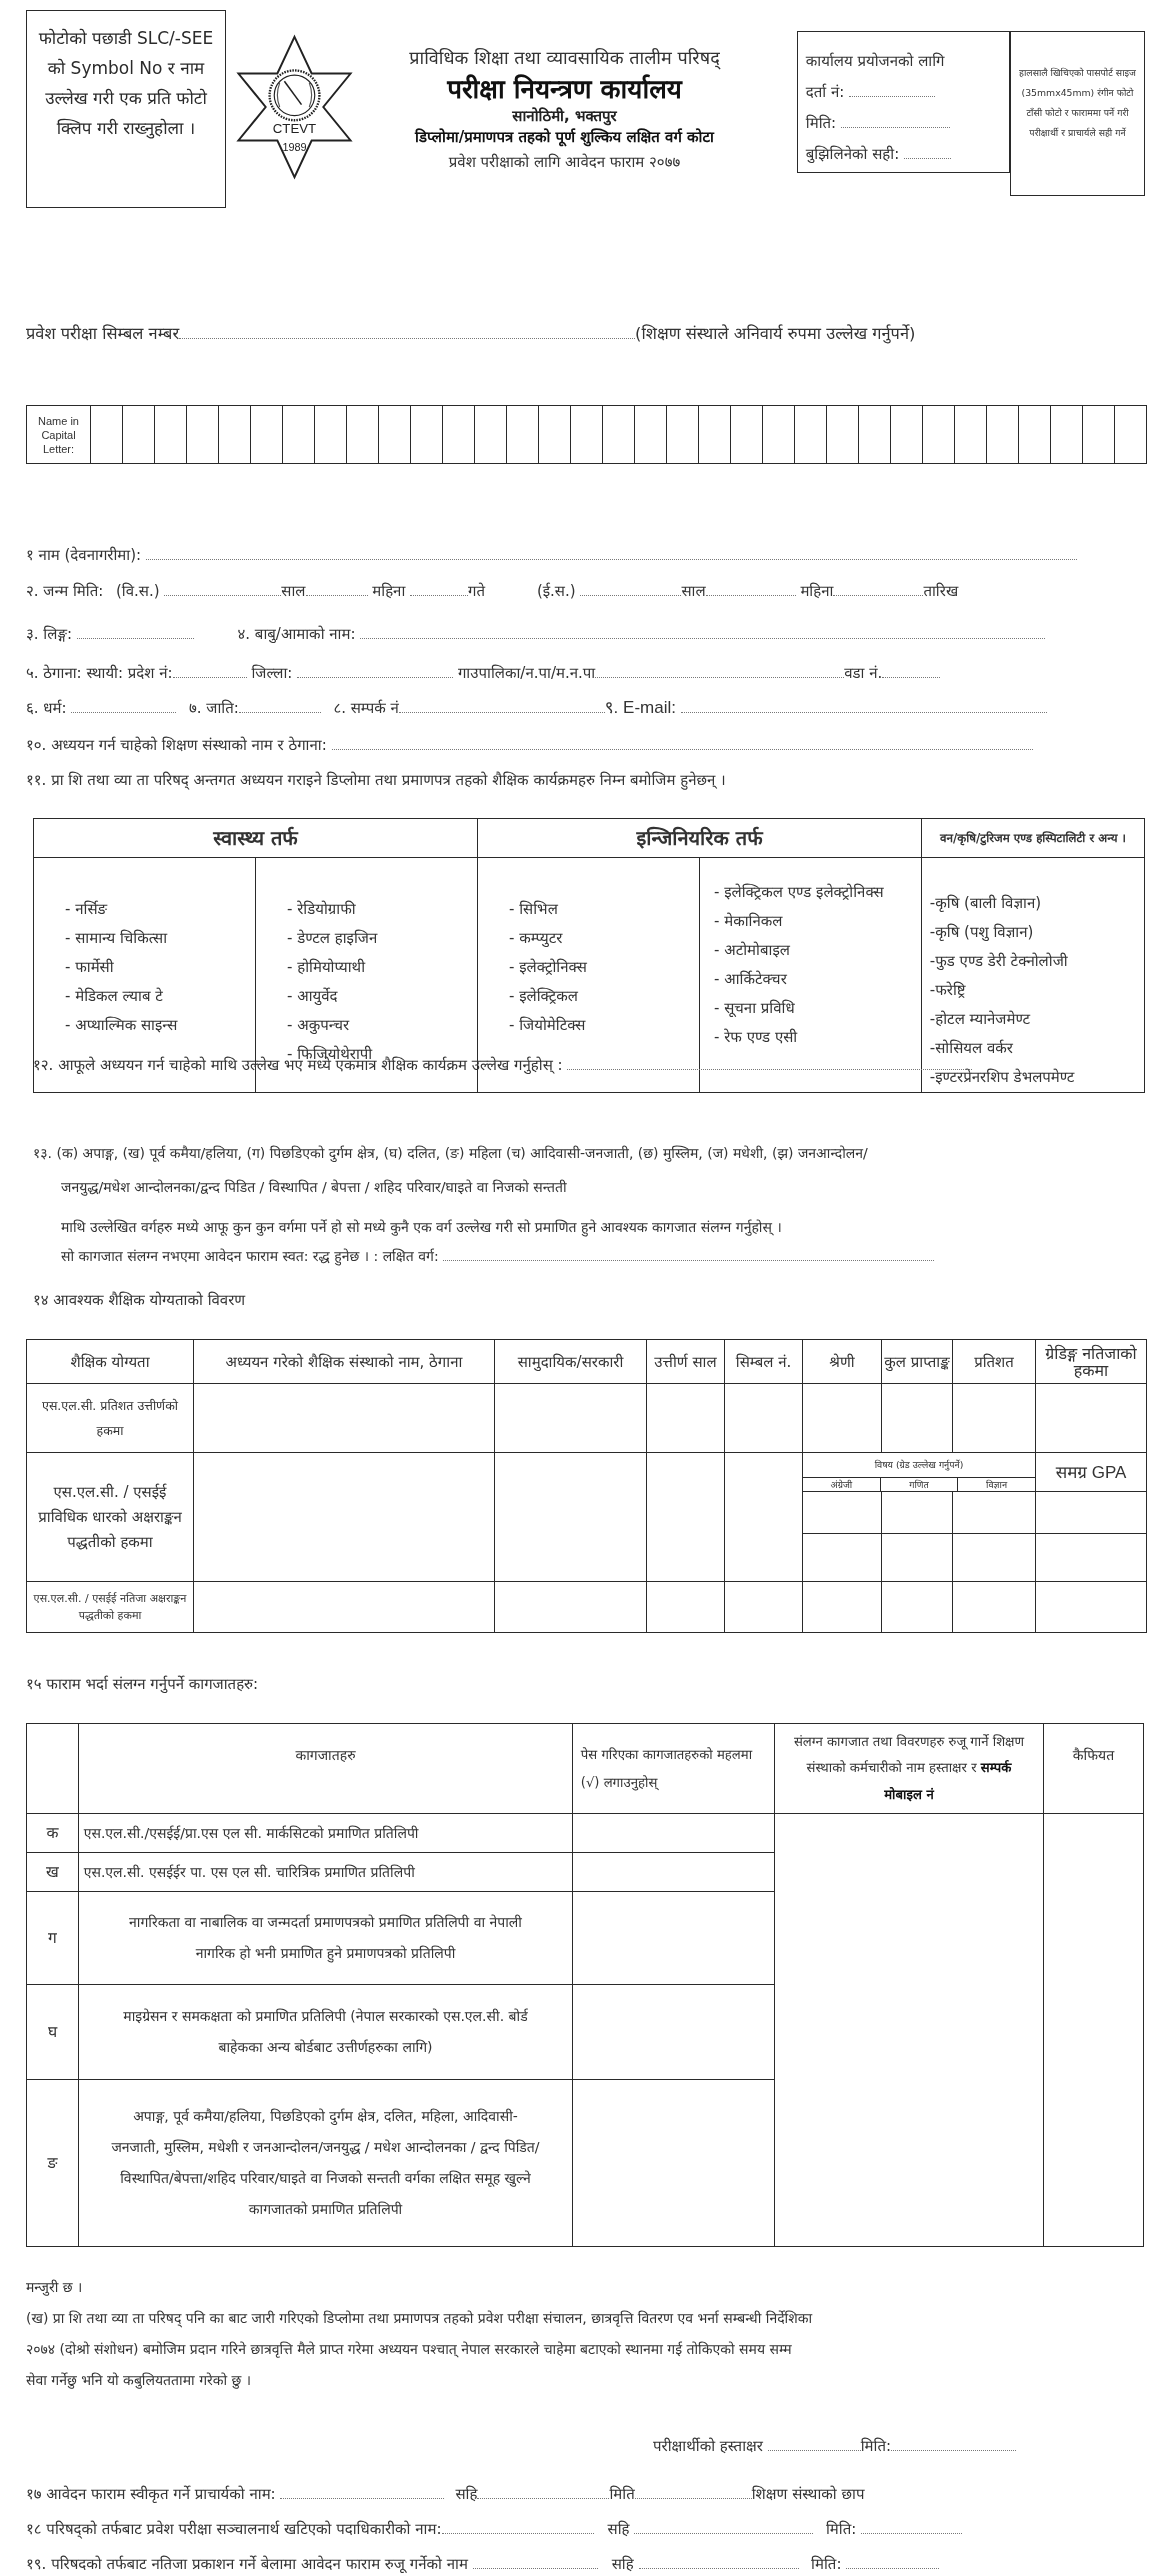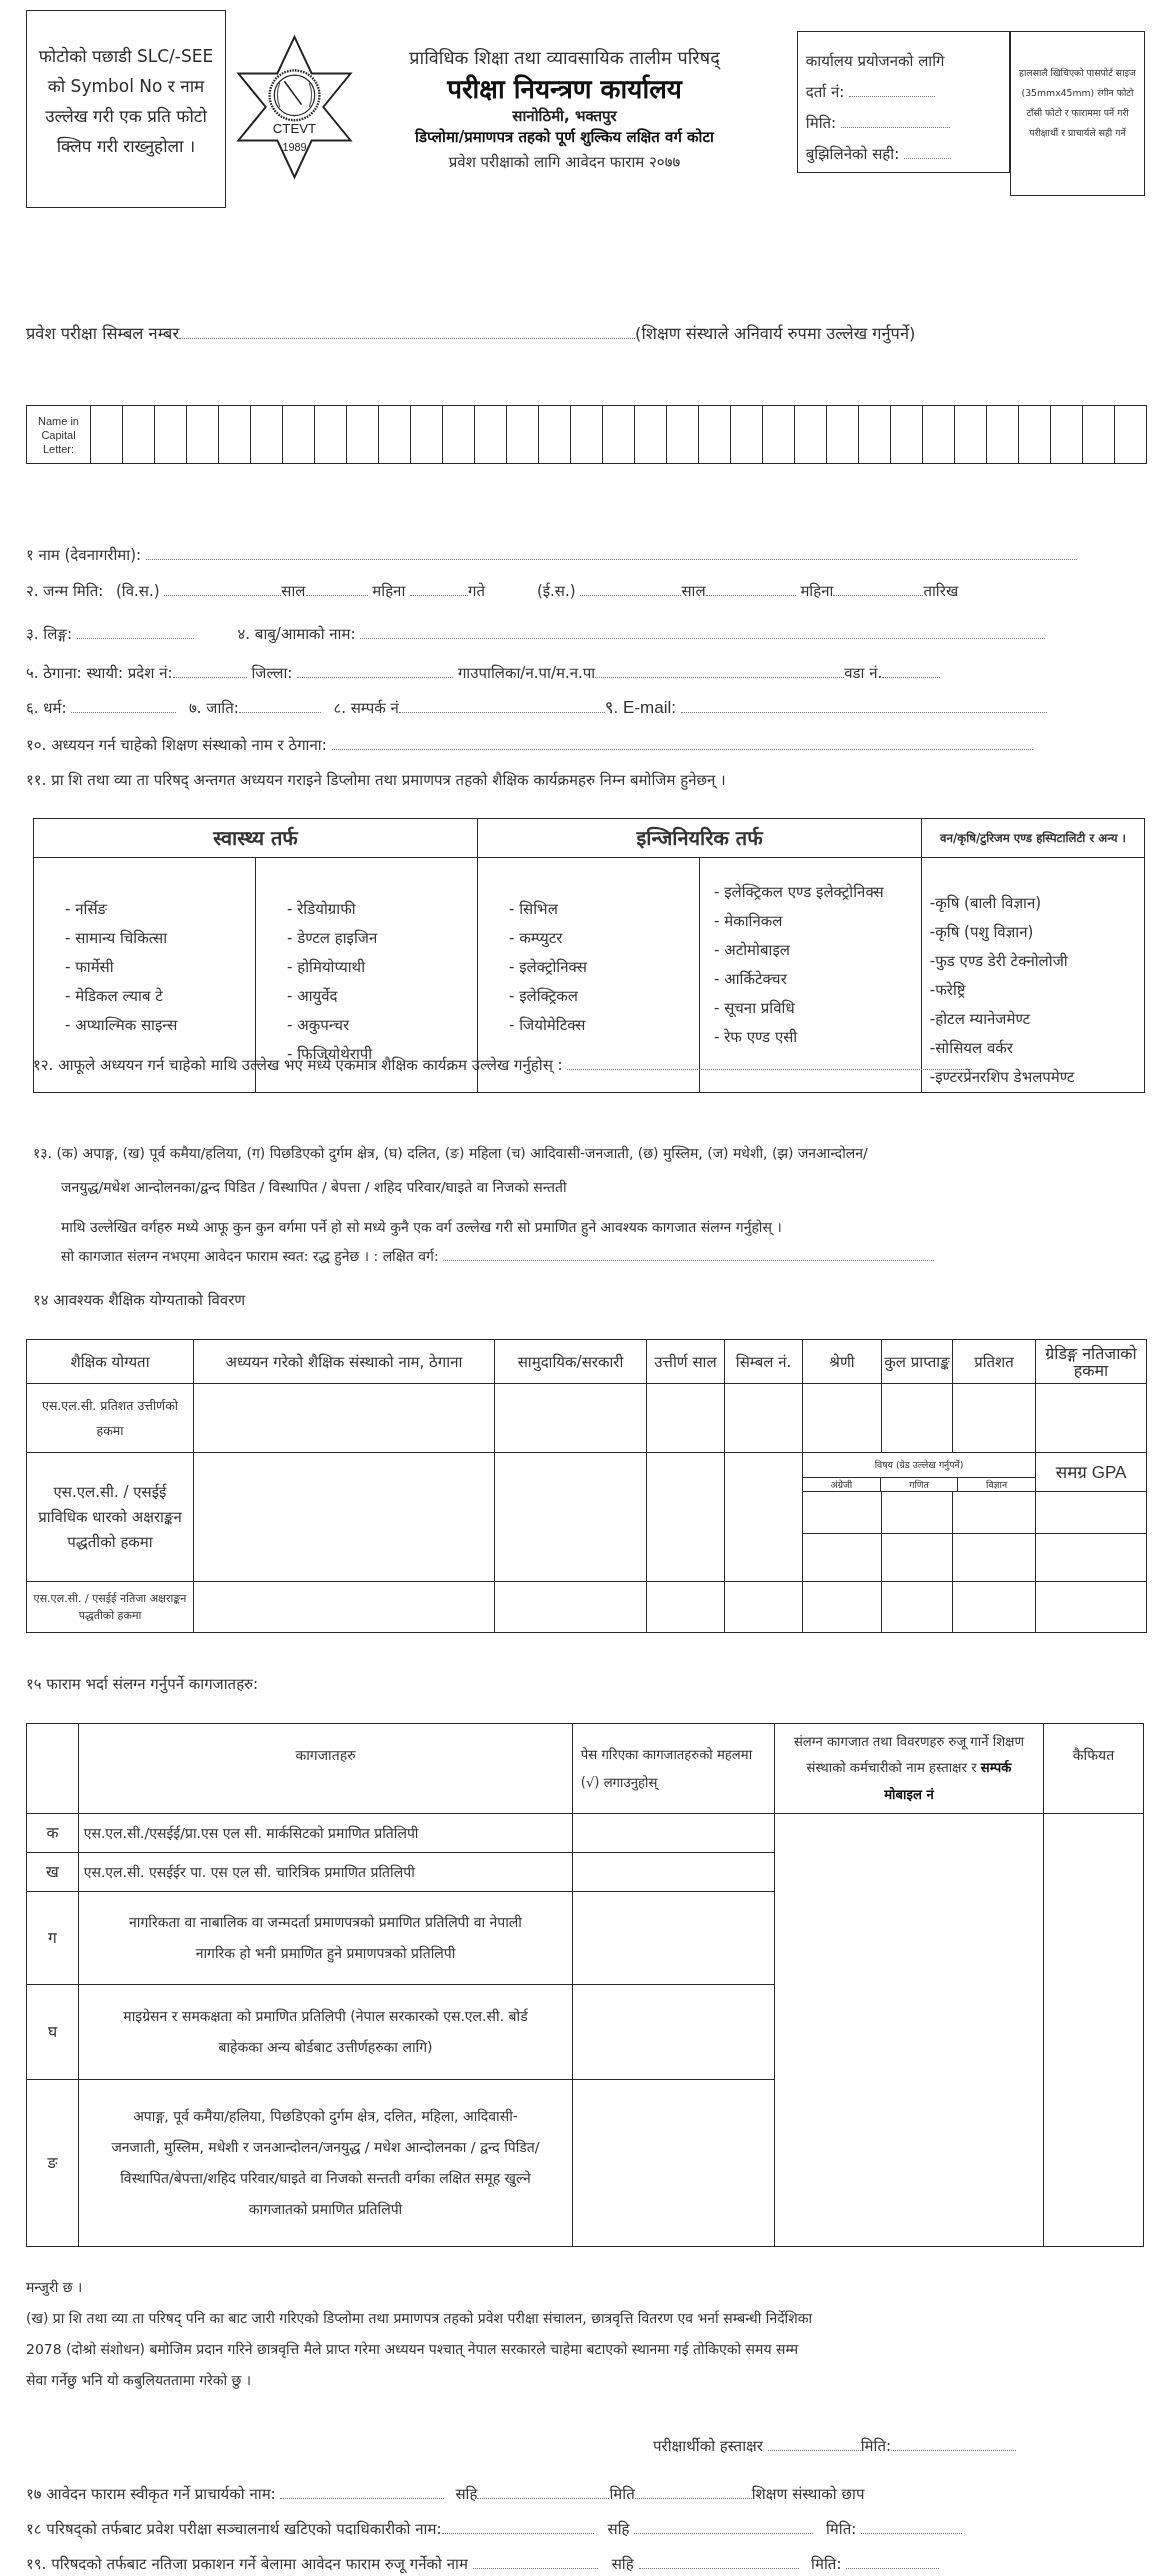--- a/index.html
+++ b/index.html
@@ -22,21 +22,21 @@
   .docs td { font-size: 14px; line-height: 31px; }
   .docs td.idx { font-size: 15.6px; }
   .namegrid td { width: 32px; height: 58px; }
   .namegrid td.label { width: 64px; font-family: "Liberation Sans", sans-serif; font-size: 11px; line-height: 14px; color: #333; }
   .subtbl { width: 100%; height: 100%; border-collapse: collapse; position: static; }
   .subtbl td { font-size: 9.3px; line-height: 11px; }
 </style>
 </head>
 <body>
 
-<div class="abs box center" style="left:26px; top:10px; width:200px; height:198px; padding:30px 11px; font-size:17px; line-height:30px;">
+<div class="abs box center" style="left:26px; top:10px; width:200px; height:198px; padding:12px 11px; font-size:17px; line-height:30px;">
   <span>फोटोको पछाडी SLC/-SEE को Symbol No र नाम उल्लेख गरी एक प्रति फोटो क्लिप गरी राख्नुहोला ।</span>
 </div>
 
 <div class="abs" style="left:236px; top:33px; width:117px; height:148px;">
   <svg width="117" height="148" viewBox="0 0 150 190" style="font-size:19px">
     <polygon points="75,5 97,52 147,52 112,95 147,138 97,138 75,185 53,138 3,138 38,95 3,52 53,52" fill="none" stroke="#222" stroke-width="2.5"></polygon>
     <circle cx="75" cy="80" r="32" fill="none" stroke="#222" stroke-width="3" stroke-dasharray="2,1.5"></circle>
     <circle cx="75" cy="80" r="26" fill="none" stroke="#222" stroke-width="1.5"></circle>
     <line x1="62" y1="62" x2="84" y2="92" stroke="#222" stroke-width="2"></line>
     <path d="M56,95 Q50,80 56,64" fill="none" stroke="#555" stroke-width="1.5"></path>
@@ -370,21 +370,21 @@
     <td class="idx">ङ</td>
     <td style="padding:0 31px;">अपाङ्ग, पूर्व कमैया/हलिया, पिछडिएको दुर्गम क्षेत्र, दलित, महिला, आदिवासी-जनजाती, मुस्लिम, मधेशी र जनआन्दोलन/जनयुद्ध / मधेश आन्दोलनका / द्वन्द पिडित/विस्थापित/बेपत्ता/शहिद परिवार/घाइते वा निजको सन्तती वर्गका लक्षित समूह खुल्ने कागजातको प्रमाणित प्रतिलिपी</td>
     <td></td>
   </tr>
 </tbody>
   </table>
 
 <div class="abs" style="left:26px; top:2272px; width:1129px; font-size:14px; line-height:31px; color:#333;">
   <div>मन्जुरी छ ।</div>
   <div>(ख) प्रा शि तथा व्या ता परिषद् पनि का बाट जारी गरिएको डिप्लोमा तथा प्रमाणपत्र तहको प्रवेश परीक्षा संचालन, छात्रवृत्ति वितरण एव भर्ना सम्बन्धी निर्देशिका</div>
-  <div>2078 (दोश्रो संशोधन) बमोजिम प्रदान गरिने छात्रवृत्ति मैले प्राप्त गरेमा अध्ययन पश्चात् नेपाल सरकारले चाहेमा बटाएको स्थानमा गई तोकिएको समय सम्म</div>
+  <div>२०७४ (दोश्रो संशोधन) बमोजिम प्रदान गरिने छात्रवृत्ति मैले प्राप्त गरेमा अध्ययन पश्चात् नेपाल सरकारले चाहेमा बटाएको स्थानमा गई तोकिएको समय सम्म</div>
   <div>सेवा गर्नेछु भनि यो कबुलियततामा गरेको छु ।</div>
 </div>
 
 <div class="line" style="left:653px; top:2435px;">
   <span>परीक्षार्थीको हस्ताक्षर</span>
   <span class="dots" style="width:93px;"></span><span>मिति:</span><span class="dots" style="width:125px;"></span>
 </div>
 
 <div class="line" style="left:26px; top:2483px;">
   <span>१७ आवेदन फाराम स्वीकृत गर्ने प्राचार्यको नाम:</span>

